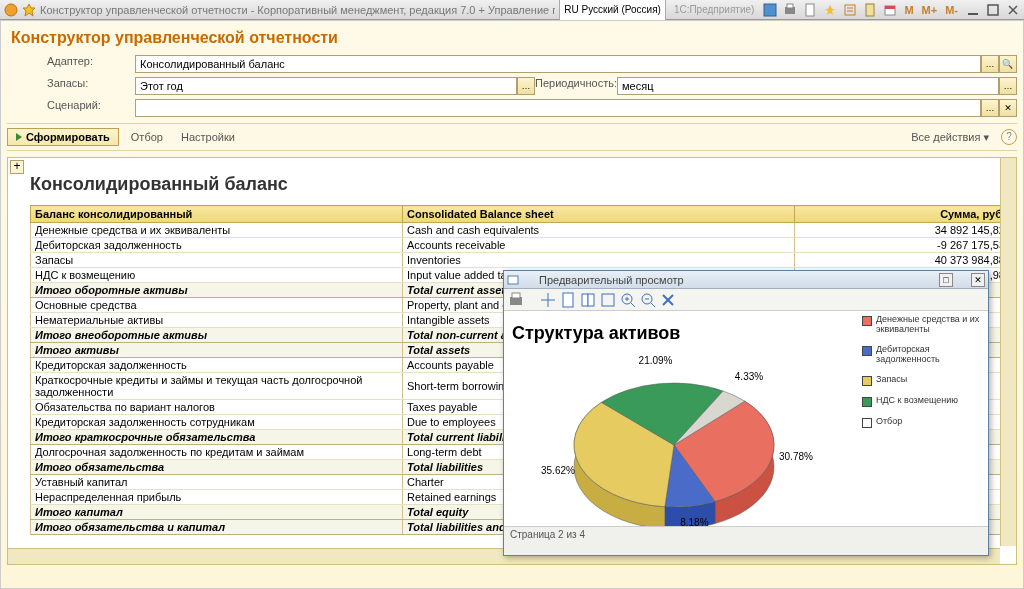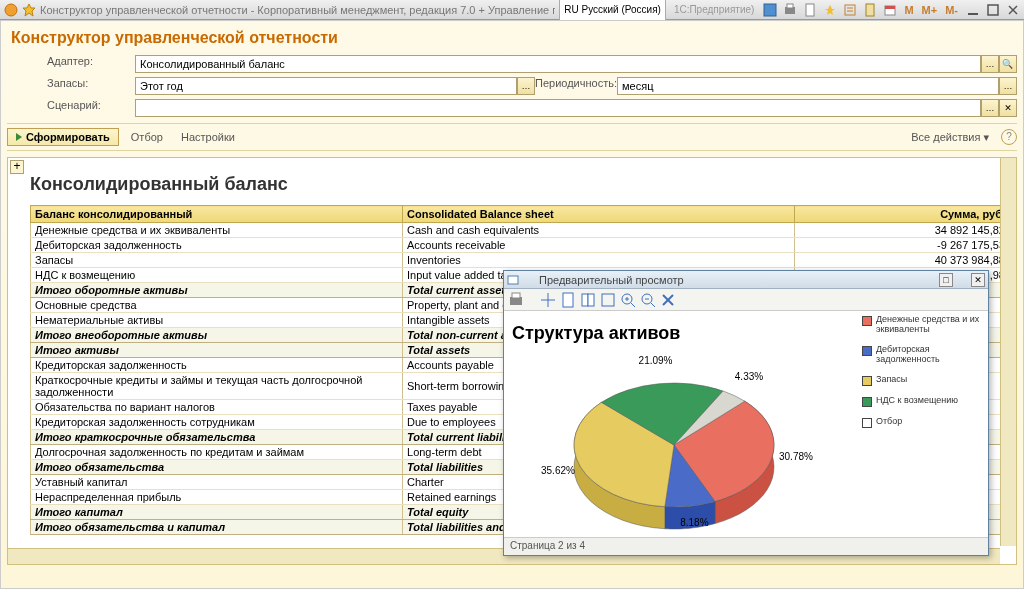--- a/index.html
+++ b/index.html
@@ -64,21 +64,21 @@
   .pw-win-btn { width: 14px; height: 14px; border: 1px solid #888; background: #f0f0f0; margin-left: 2px; font-size: 9px; text-align: center; line-height: 12px; cursor: pointer; }
   .pw-toolbar { height: 22px; background: #f4f4f0; border-bottom: 1px solid #ccc; display: flex; align-items: center; padding: 0 4px; gap: 4px; }
   .pw-tb-btn { width: 16px; height: 16px; cursor: pointer; }
   .pw-content { flex: 1; display: flex; background: #fff; position: relative; overflow: hidden; }
   .chart-title { font-size: 18px; font-weight: bold; position: absolute; top: 12px; left: 8px; }
   .chart-area { position: absolute; top: 24px; left: 0; width: 340px; height: 200px; }
   .legend { position: absolute; right: 6px; top: 4px; width: 120px; font-size: 9px; }
   .legend-item { display: flex; align-items: flex-start; gap: 4px; margin-bottom: 10px; }
   .legend-sw { width: 10px; height: 10px; flex-shrink: 0; border: 1px solid #444; margin-top: 1px; }
   .legend-lbl { color: #333; font-size: 9px; line-height: 1.1; }
-  .pw-status { height: 18px; background: #f0f0ec; border-top: 1px solid #ccc; padding: 2px 6px; font-size: 10px; color: #555; }
+  .pw-status { height: 29px; background: #f0f0ec; border-top: 1px solid #ccc; padding: 2px 6px; font-size: 10px; color: #555; }
 </style>
 </head>
 <body>
 
 <div class="titlebar">
   <svg class="sys-icon">
       <circle cx="7" cy="7" r="6" fill="#f0a030" stroke="#c07010"></circle>
     </svg>
   <svg class="sys-icon">
       <polygon points="7,1 9,5 13,5 10,8 11,13 7,10 3,13 4,8 1,5 5,5" fill="#f0c030" stroke="#c08010"></polygon>

